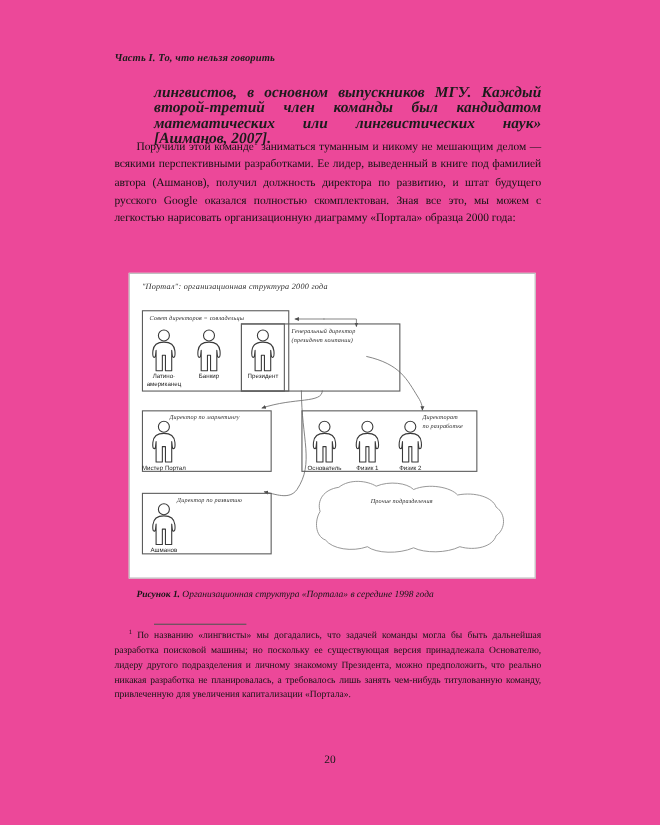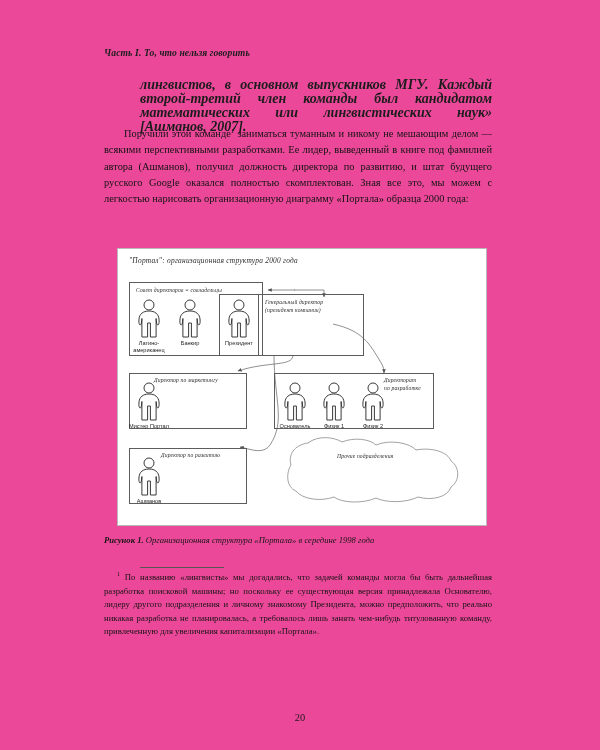--- a/index.html
+++ b/index.html
@@ -141,21 +141,21 @@
   
   .fig-caption {
     position: absolute;
     left: 104px;
     top: 535px;
     width: 400px;
     font-size: 8.6px;
     font-style: italic;
     color: #151515;
   }
-  .fig-caption b { font-style: italic; font-weight: bold; }
+  .fig-caption b { font-style: italic; font-weight: bold; margin-left: 20px; }
 
   
   .fn-rule {
     position: absolute;
     left: 140px;
     top: 567px;
     width: 84px;
     border-top: 1px solid #555;
   }
   .footnote {
@@ -173,21 +173,20 @@
 
   
   .folio {
     position: absolute;
     left: 0;
     top: 686px;
     width: 600px;
     text-align: center;
     font-size: 10.4px;
     color: #1a1a1a;
-    margin-top: 26px;
   }
 </style>
 </head>
 <body>
 
 <div class="page">
 
   <div class="running-head">Часть I. То, что нельзя говорить</div>
 
   <div class="blockquote">лингвистов, в основном выпускников МГУ. Каждый второй-третий член команды был кандидатом математических или лингвистических наук» [Ашманов, 2007].</div>

